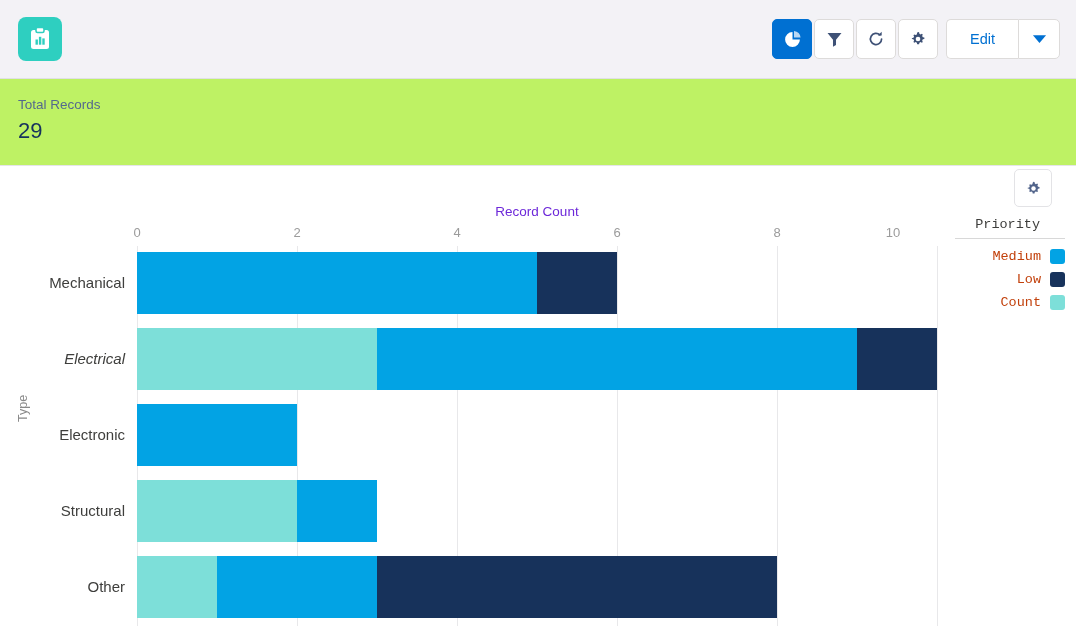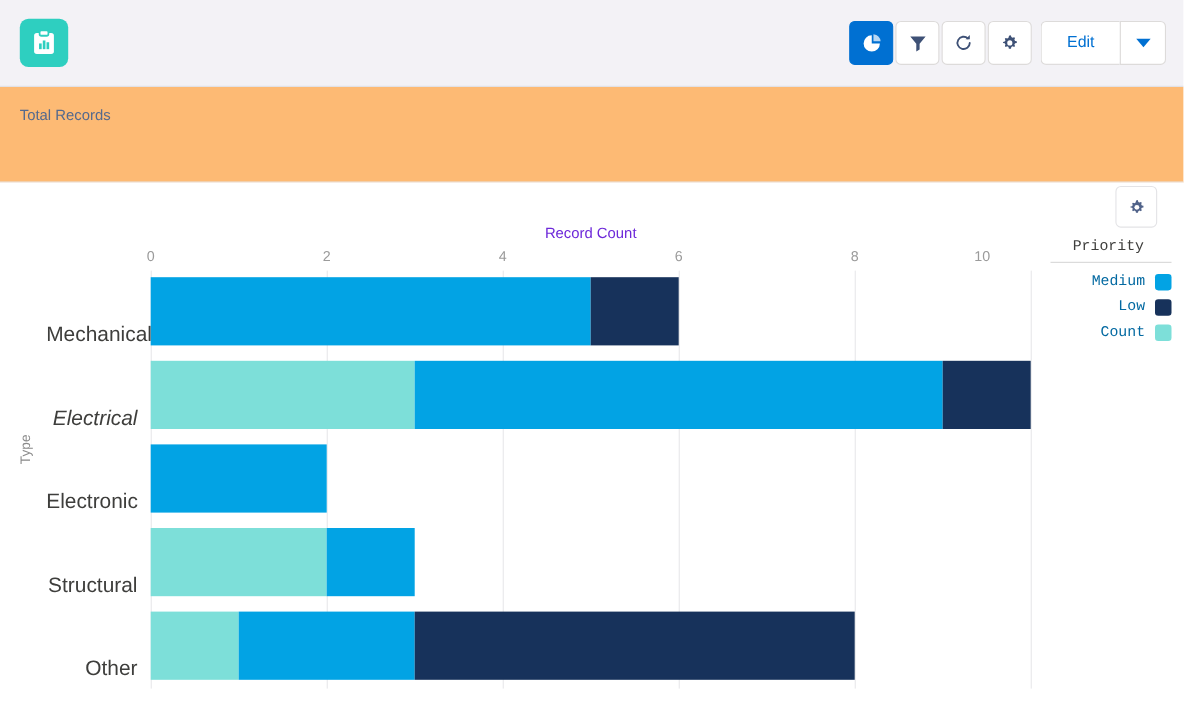--- a/index.html
+++ b/index.html
@@ -82,21 +82,21 @@
     border: 1px solid #dddbda;
     border-radius: 0 5px 5px 0;
     background: #fff;
     display: flex; align-items: center; justify-content: center;
     cursor: pointer;
   }
 
   
   .summary {
     height: 87px;
-    background: #fdba74;
+    background: #bef264;
     border-bottom: 1px solid #e5e5e8;
     padding: 17px 0 0 18px;
   }
   .summary-label { font-size: 13.5px; color: #54698d; line-height: 1.4; }
   .summary-value { font-size: 22px; color: #16325c; line-height: 1.45; font-weight: 400; }
 
   
   .chart-region { position: relative; height: 473px; background: #fff; }
 
   .chart-gear {
@@ -145,24 +145,23 @@
     font-size: 13px;
     color: #9b9b9b;
     transform: translateX(-50%);
     white-space: nowrap;
   }
   .cat-label-wrap {
     position: absolute;
     left: -95px;
     width: 83px;
     text-align: right;
-    font-size: 19px;
+    font-size: 15px;
     color: #3e3e3c;
     white-space: nowrap;
-    margin-top: 20px;
   }
   .bar-row { position: absolute; left: 0; height: 62px; }
   .seg { position: absolute; top: 0; height: 62px; }
 
   
   .legend {
     position: absolute;
     left: 955px; top: 51px;
     width: 110px;
     font-family: Liberation Mono, monospace;
@@ -177,21 +176,21 @@
   .legend-rule {
     height: 1px; background: #d8d8d8;
     margin-bottom: 6px;
   }
   .legend-item {
     display: flex; align-items: center; justify-content: flex-end;
     gap: 9px;
     height: 23px;
     cursor: pointer;
   }
-  .legend-text { font-size: 13.5px; color: #0369a1; }
+  .legend-text { font-size: 13.5px; color: #c2410c; }
   .legend-swatch { width: 15px; height: 15px; border-radius: 3px; flex: 0 0 auto; }
 </style>
 </head>
 <body>
 
 <div class="header">
 
   <div class="app-icon">
     <svg width="26" height="26" viewBox="0 0 26 26" aria-hidden="true">
       <rect x="4" y="4" width="18" height="19" rx="2.5" fill="#ffffff"></rect>
@@ -239,20 +238,21 @@
           <path d="M0.8 1.4h14.4L8 9.8z" fill="#0070d2"></path>
         </svg>
       </div>
     </div>
 
   </div>
 </div>
 
 <div class="summary">
   <div class="summary-label">Total Records</div>
+  <div class="summary-value">29</div>
 </div>
 
 <div class="chart-region">
 
   <div class="chart-gear" style="position:absolute;top:3px;left:1014px;">
     <svg width="17" height="17" viewBox="0 0 20 20" aria-hidden="true">
       <path d="M10 2.2l1.2.25.35 1.7 1.25.72 1.6-.62.86.86-.62 1.6.72 1.25 1.7.35v1.72l-1.7.35-.72 1.25.62 1.6-.86.86-1.6-.62-1.25.72-.35 1.7H9.05l-.35-1.7-1.25-.72-1.6.62-.86-.86.62-1.6-.72-1.25-1.7-.35V9.05l1.7-.35.72-1.25-.62-1.6.86-.86 1.6.62 1.25-.72.35-1.7z" fill="#51638a"></path>
       <circle cx="10" cy="10" r="2.6" fill="#ffffff"></circle>
     </svg>
   </div>

